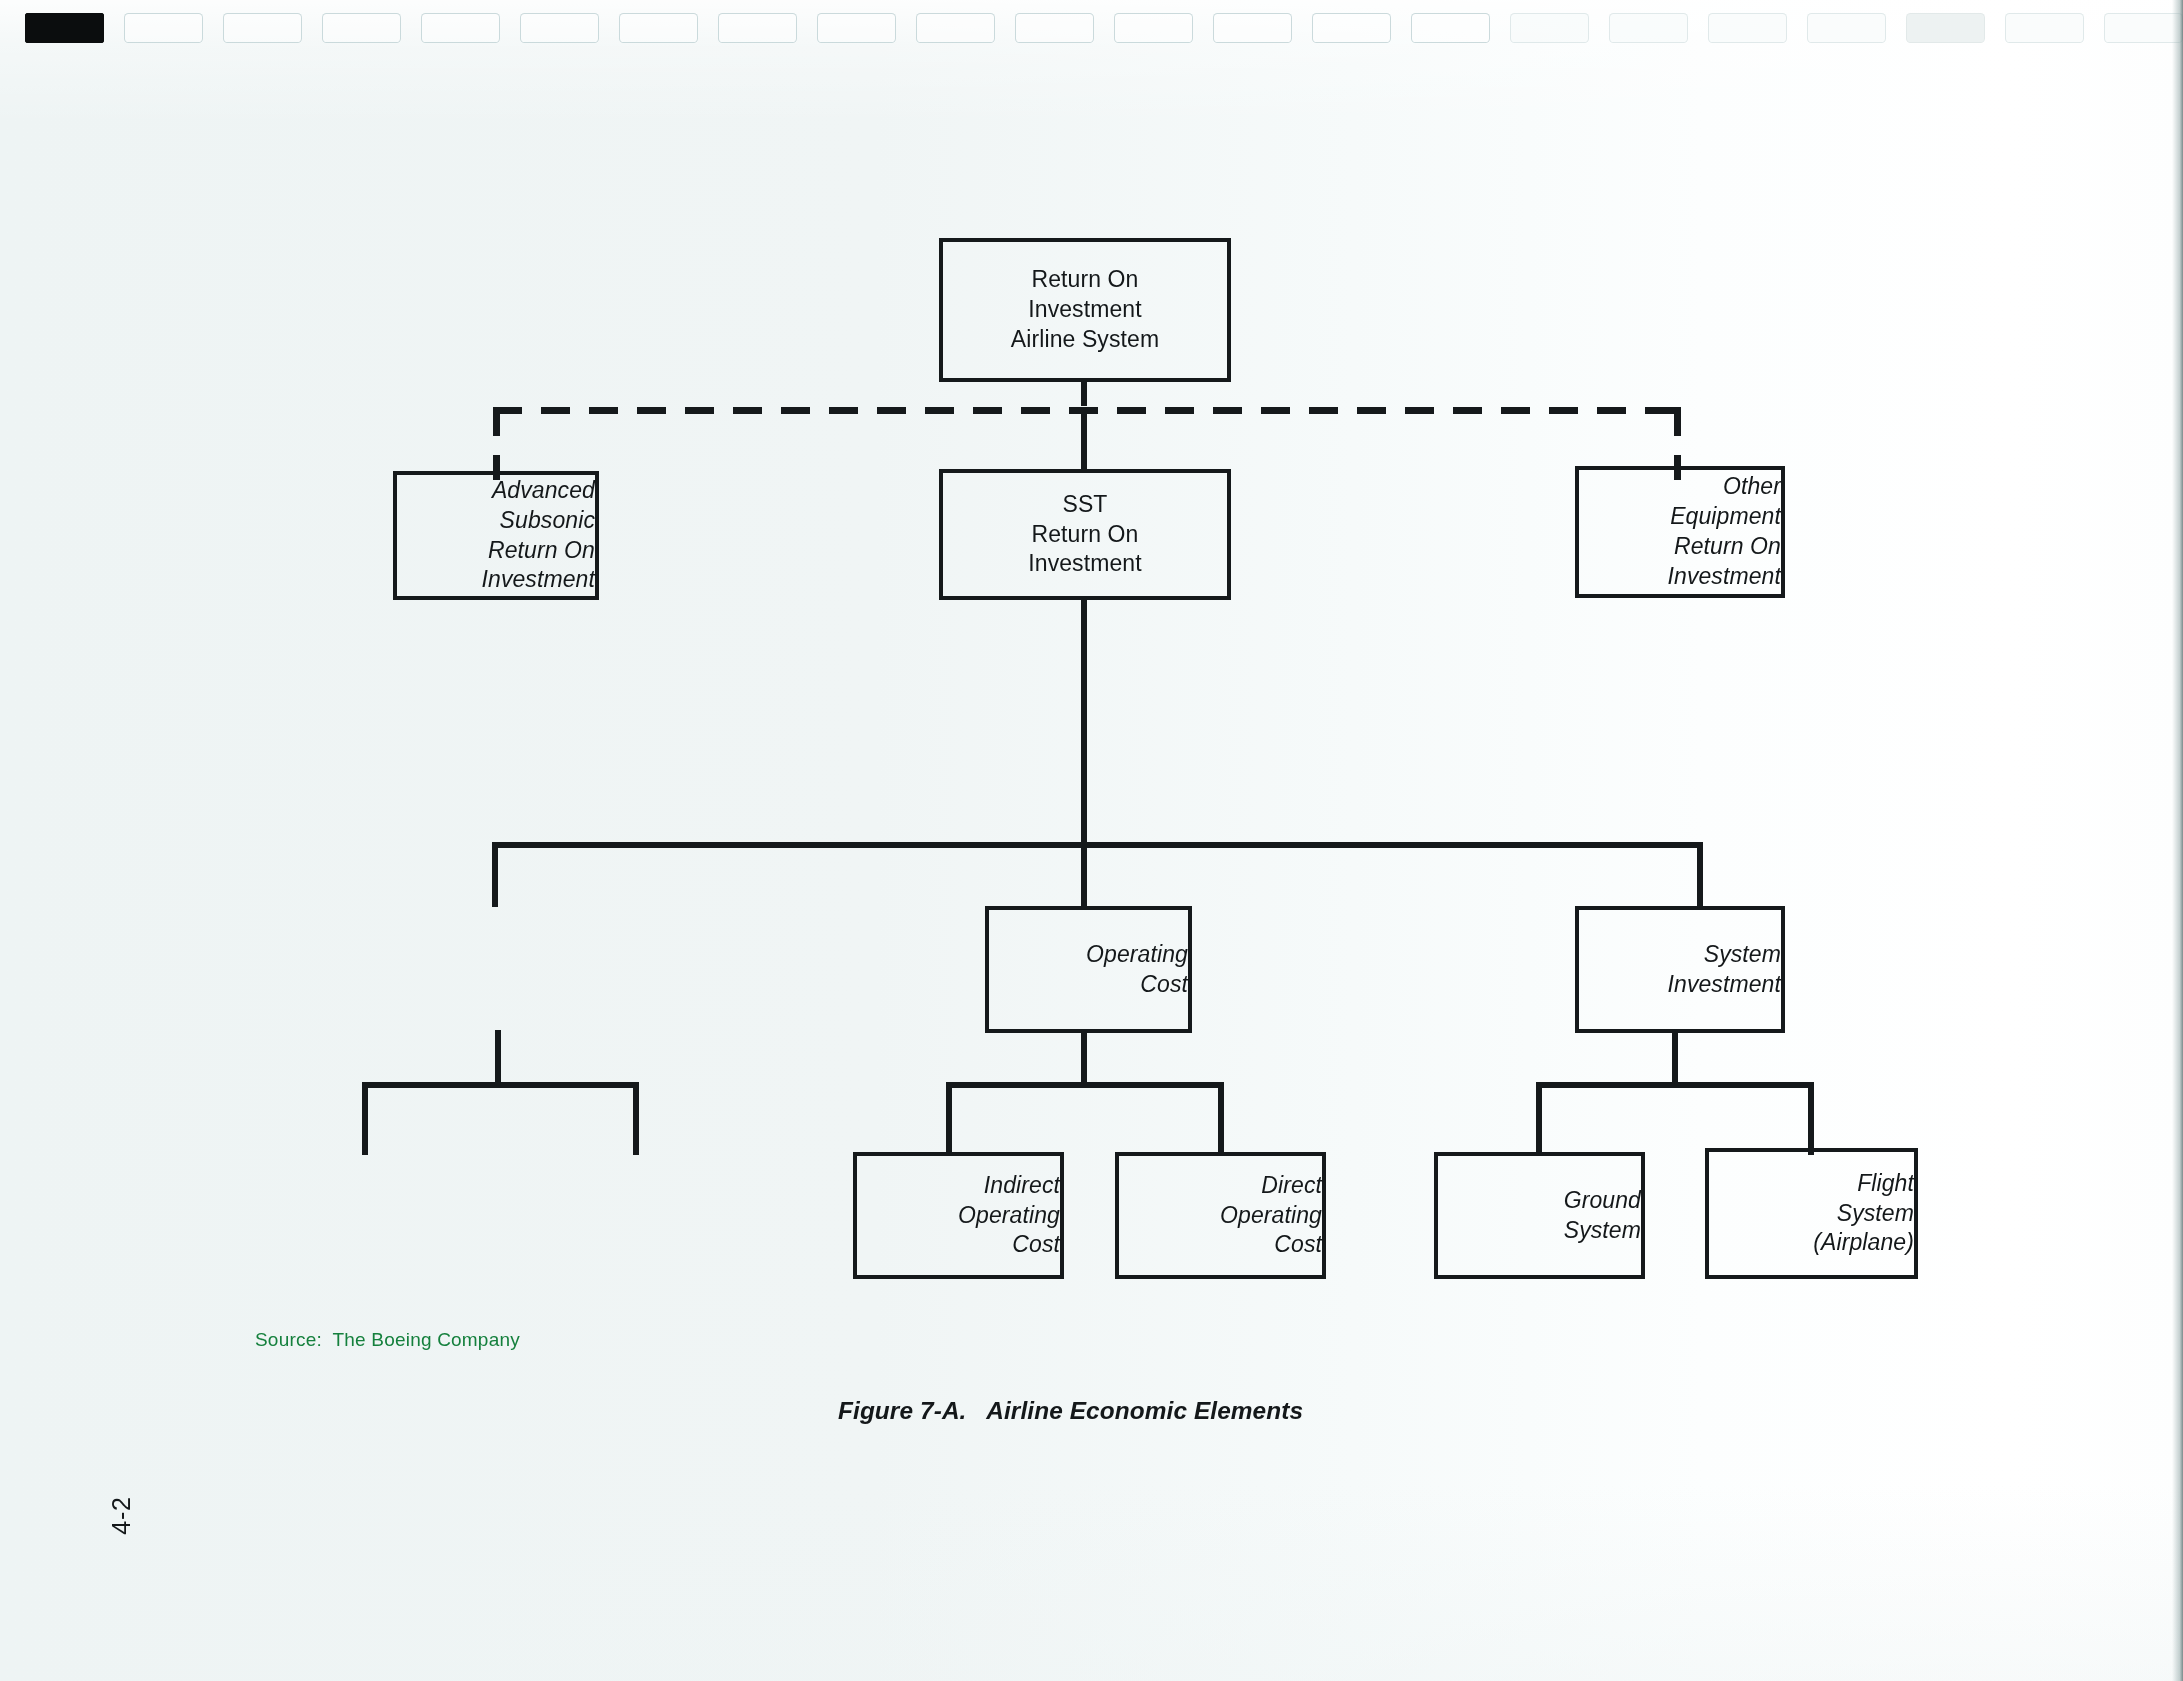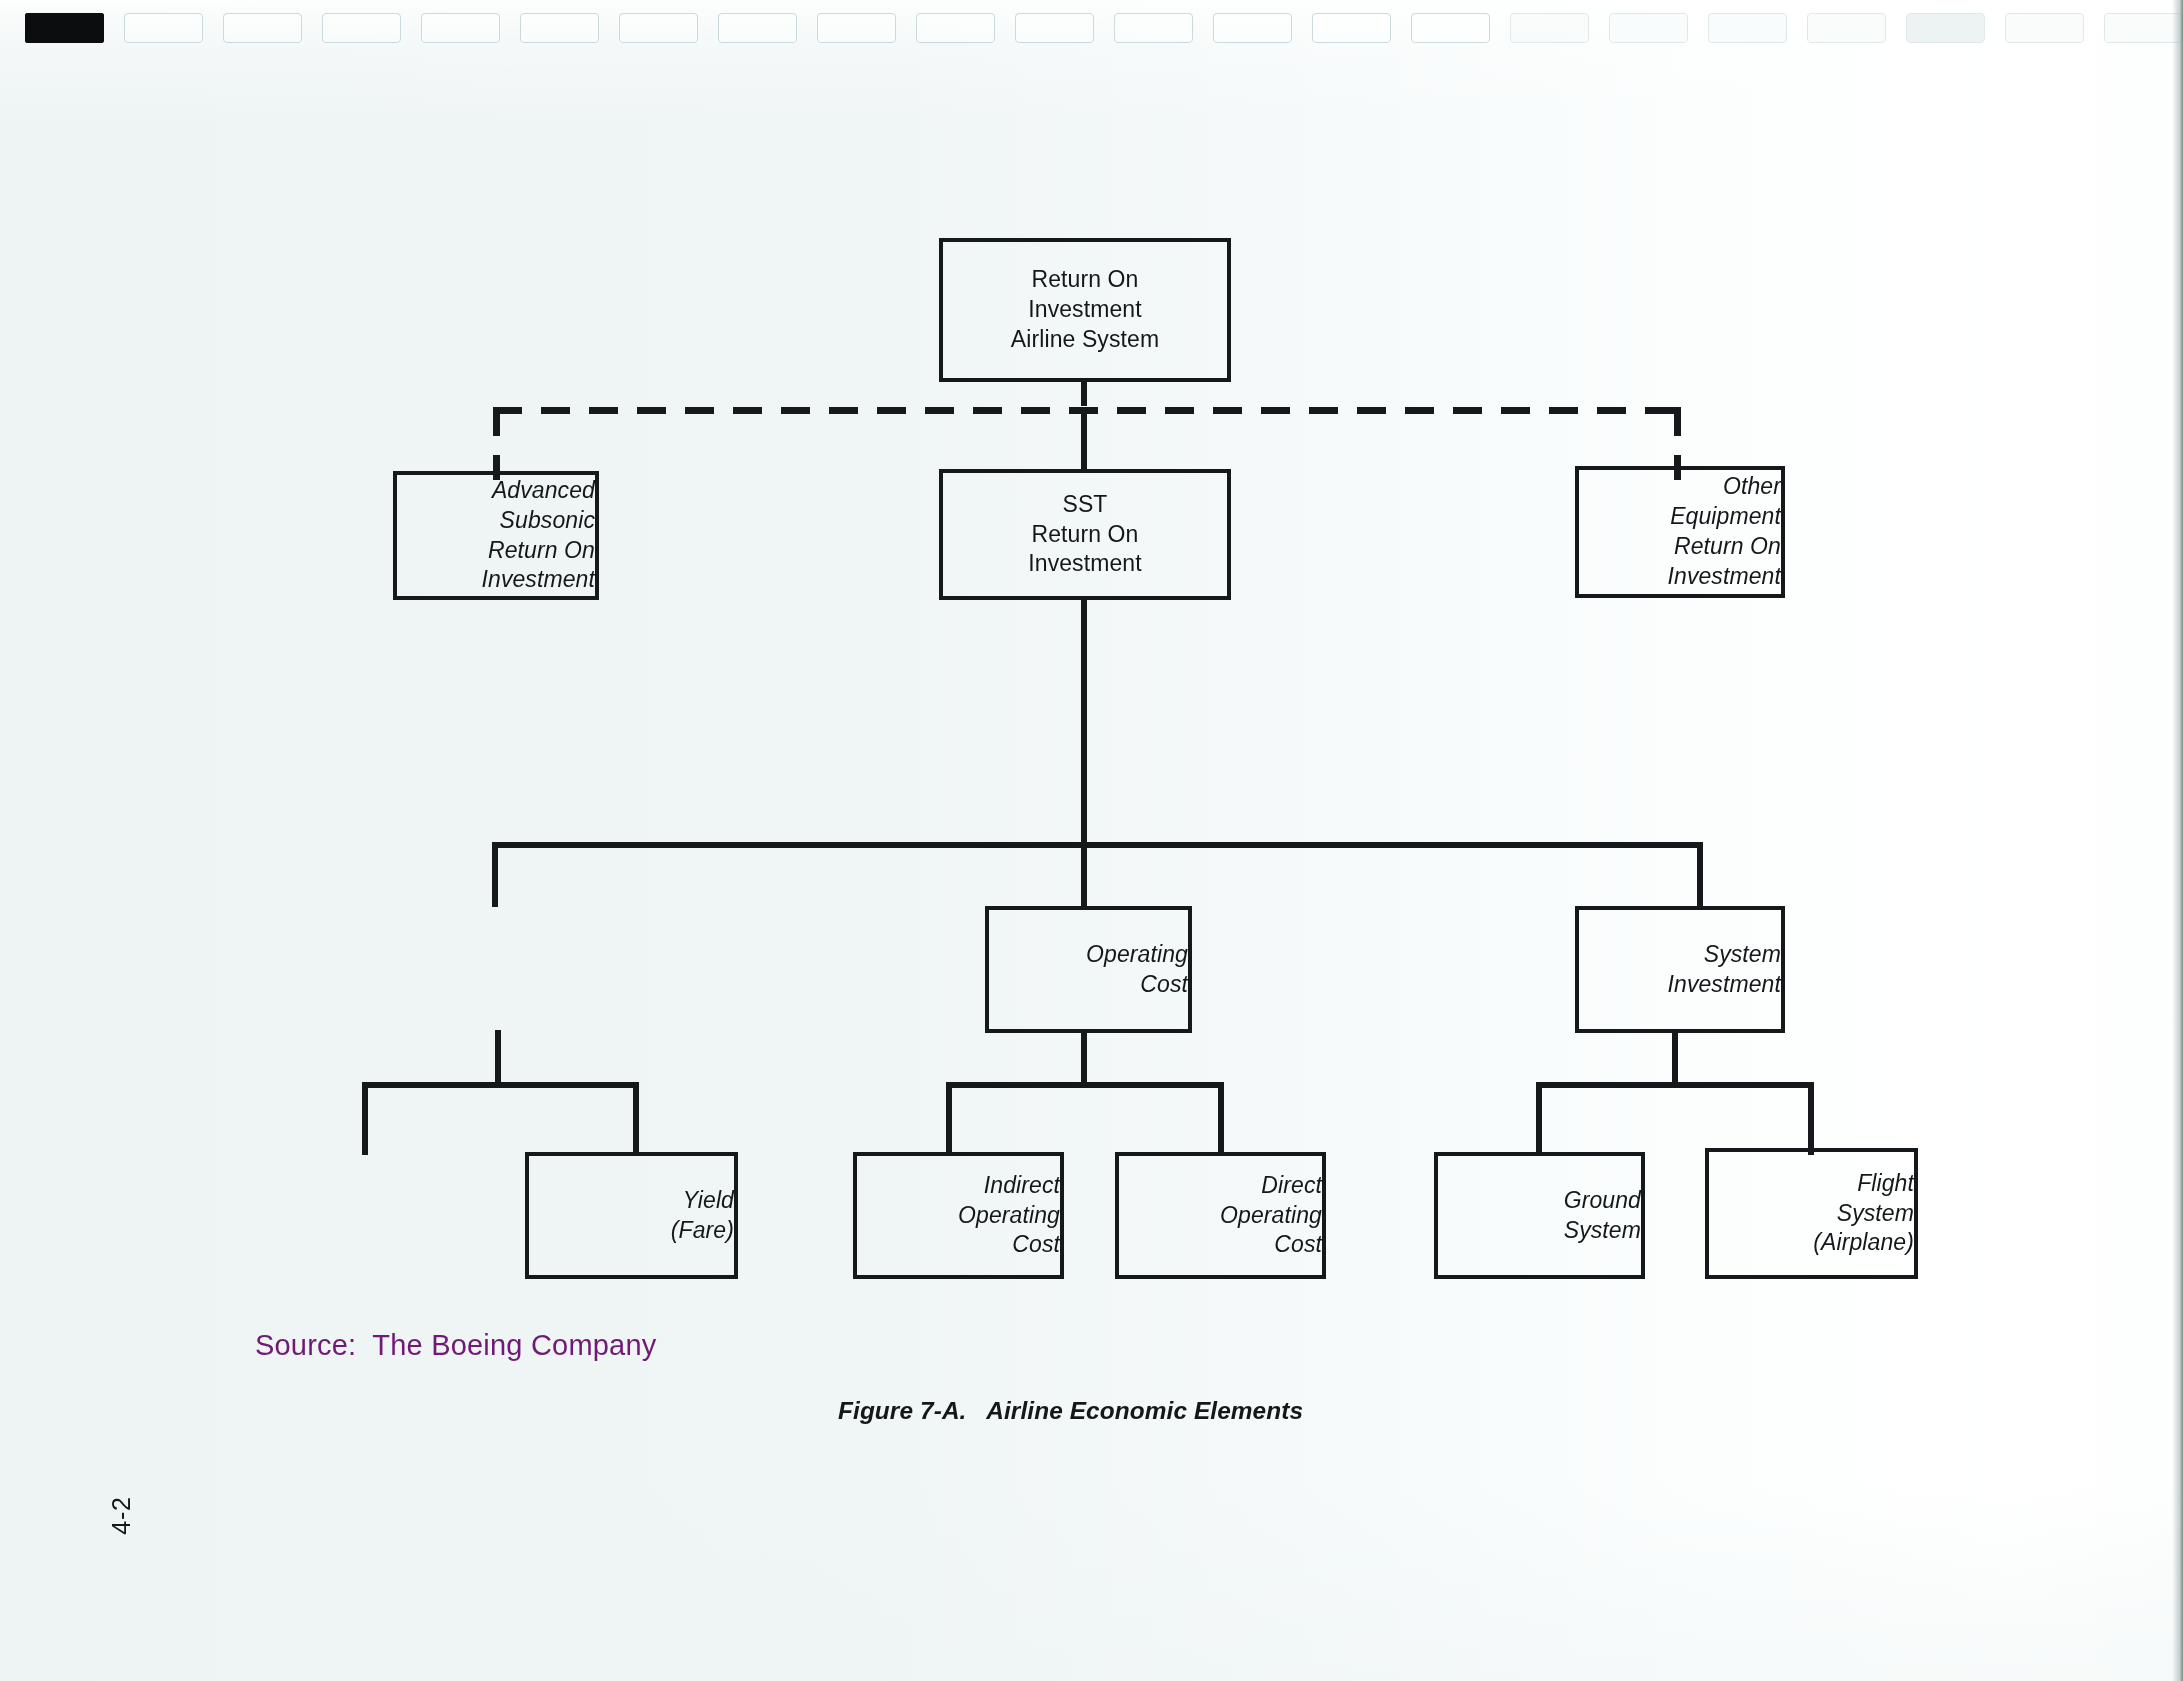--- a/index.html
+++ b/index.html
@@ -124,24 +124,24 @@
     background-image: repeating-linear-gradient(
       to bottom, #15191b 0px, #15191b 29px,
       rgba(0,0,0,0) 29px, rgba(0,0,0,0) 48px);
   }
 
   
   #source {
     position: absolute;
     left: 255px;
     top: 1329px;
-    font-size: 29px;
+    font-size: 19px;
     letter-spacing: 0.2px;
     white-space: pre;
-    color: #701a75;
+    color: #15803d;
   }
   #figure-caption {
     position: absolute;
     left: 838px;
     top: 1397px;
     font-size: 24.4px;
     font-style: italic;
     font-weight: bold;
     letter-spacing: 0.1px;
     white-space: pre;
@@ -254,24 +254,20 @@
     <div class="txt">Operating
 Cost</div>
   </div>
 
   <div class="node left pad-lg" style="left:1575px; top:906px; width:210px; height:127px;">
     <div class="txt">System
 Investment</div>
   </div>
 
 
-  <div class="node left pad-lg" style="left:525px; top:1152px; width:213px; height:127px;">
-    <div class="txt">Yield
-(Fare)</div>
-  </div>
 
   <div class="node left" style="left:853px; top:1152px; width:211px; height:127px;">
     <div class="txt">Indirect
 Operating
 Cost</div>
   </div>
 
   <div class="node left" style="left:1115px; top:1152px; width:211px; height:127px;">
     <div class="txt">Direct
 Operating

